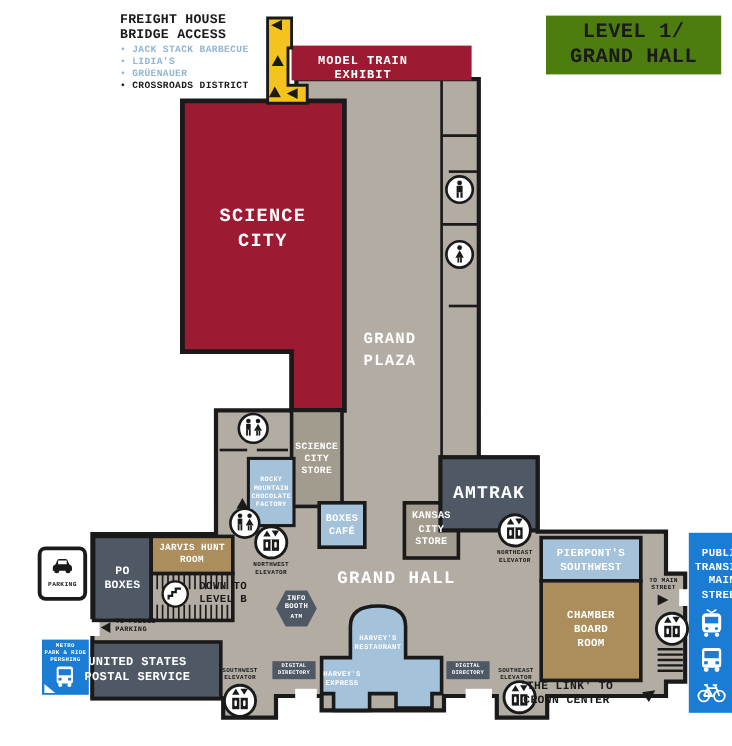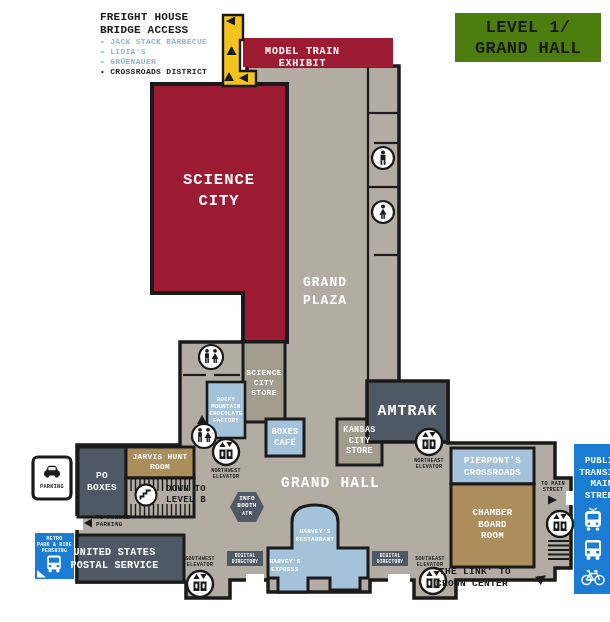--- a/index.html
+++ b/index.html
@@ -233,21 +233,21 @@
   <div class="lbl" style="left:230px;top:512px;width:34px;font-size:5px;">ATM</div>
   <div class="lbl" style="left:292px;top:528px;width:46px;font-size:6px;line-height:7.5px;">HARVEY'S
 RESTAURANT</div>
   <div class="lbl" style="left:262px;top:558px;width:46px;font-size:6px;line-height:7.5px;">HARVEY'S
 EXPRESS</div>
   <div class="dir" style="left:227px;top:551px;">DIGITAL
 DIRECTORY</div>
   <div class="dir" style="left:372px;top:551px;">DIGITAL
 DIRECTORY</div>
   <div class="lbl" style="left:451px;top:456px;width:83px;font-size:9px;line-height:11.5px;">PIERPONT'S
-CROSSROADS</div>
+SOUTHWEST</div>
   <div class="lbl" style="left:451px;top:508px;width:83px;font-size:9px;line-height:11.5px;">CHAMBER
 BOARD
 ROOM</div>
   <div class="lbl dk" style="left:537px;top:481px;width:32px;font-size:5.2px;line-height:6.2px;">TO MAIN
 STREET</div>
   <div class="lbl dk" style="left:424px;top:566px;width:96px;font-size:9.5px;line-height:12px;">'THE LINK' TO
 CROWN CENTER</div>
   <div class="lbl dk" style="left:200px;top:468px;width:52px;font-size:5px;line-height:6px;">NORTHWEST
 ELEVATOR</div>
   <div class="lbl dk" style="left:406px;top:458px;width:46px;font-size:5px;line-height:6px;">NORTHEAST

